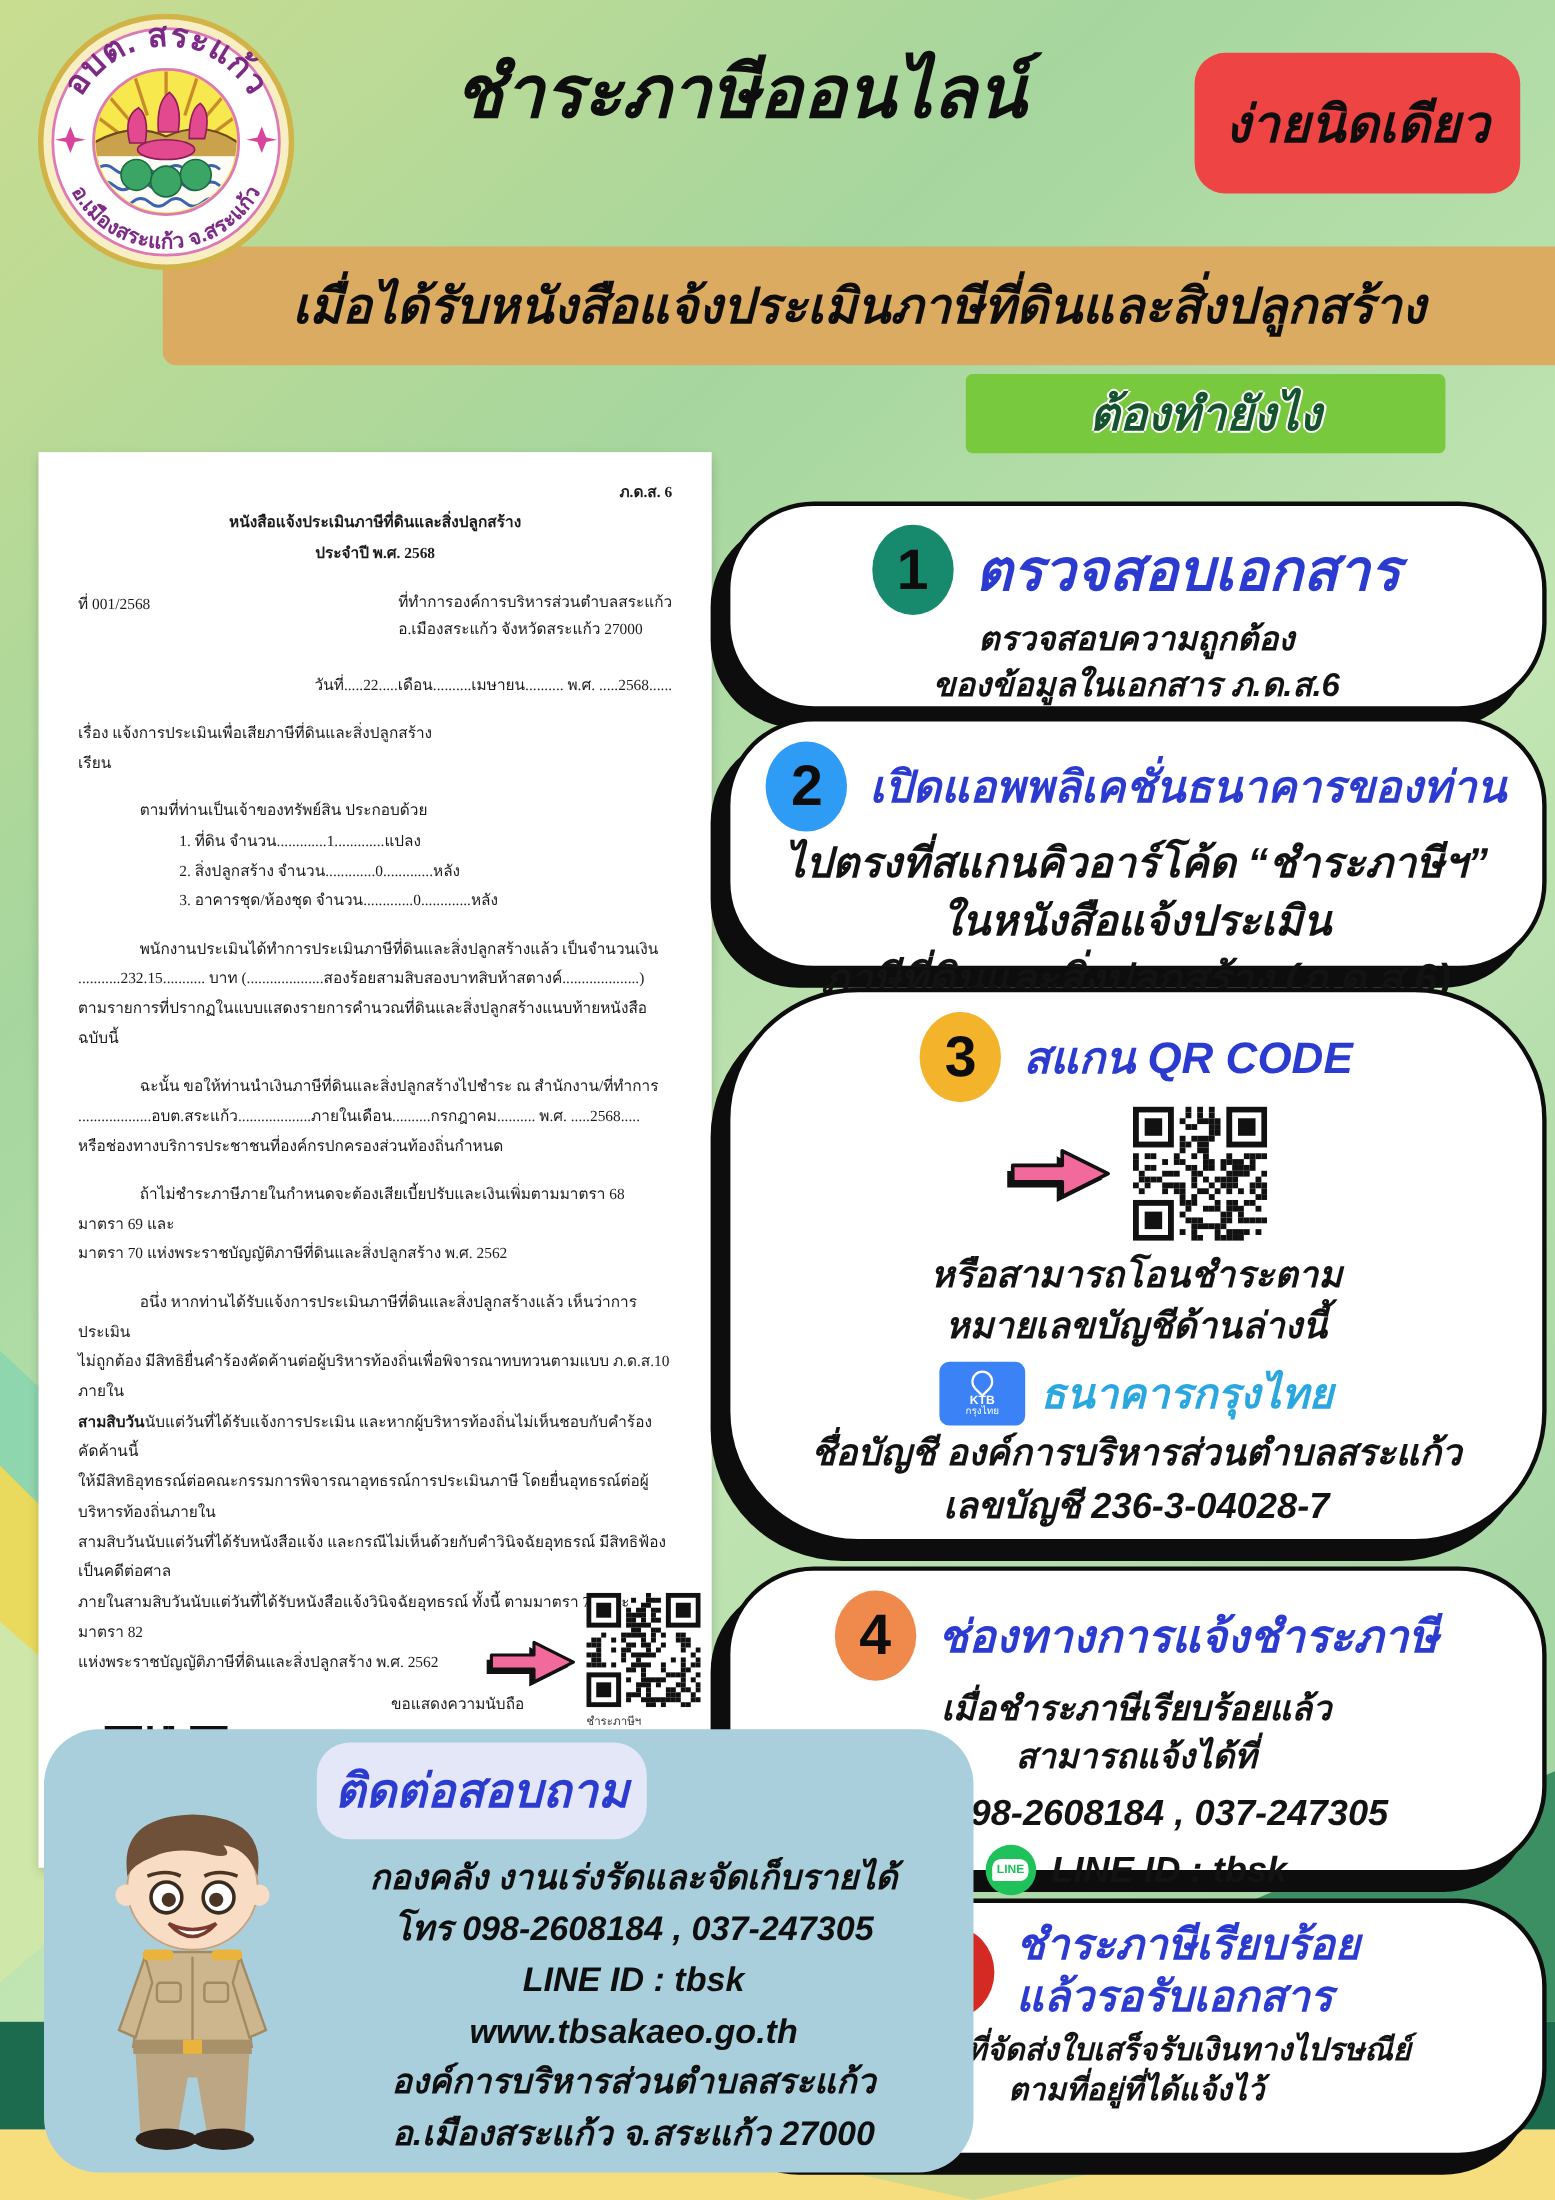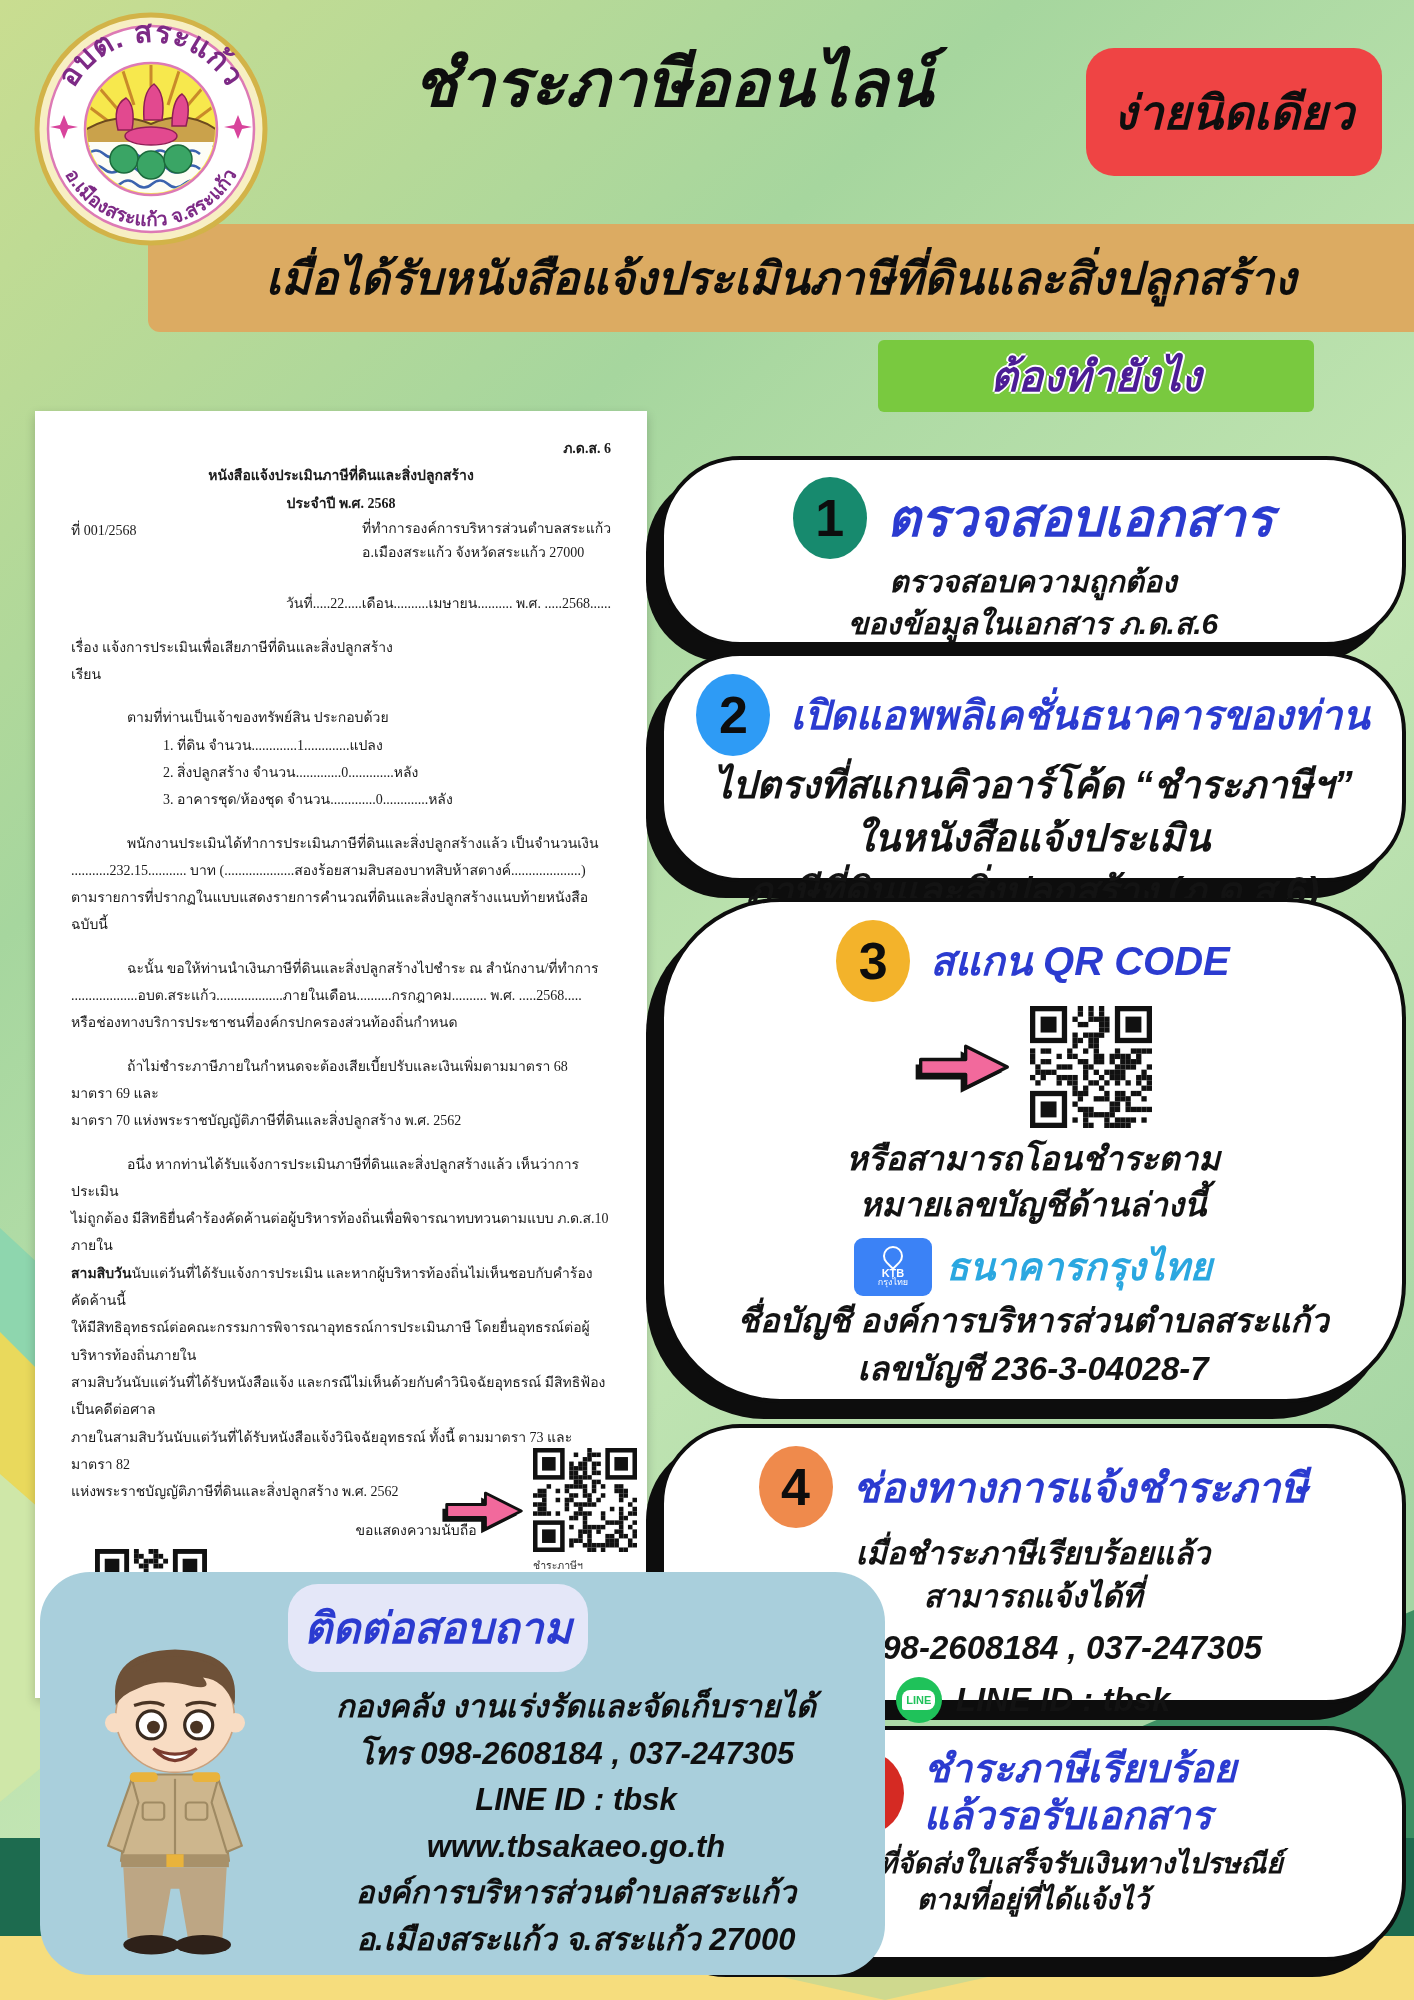--- a/index.html
+++ b/index.html
@@ -8,28 +8,28 @@
   .bg{position:absolute;left:0;top:0;width:1414px;height:2000px;z-index:0;}
   .d{font-weight:700;font-style:italic;}
   
   .logo{position:absolute;left:34px;top:12px;width:234px;height:234px;z-index:3;}
   .title{position:absolute;left:278px;top:30px;width:790px;text-align:center;font-size:66px;color:#0e0e0e;z-index:2;}
   .badge{position:absolute;left:1086px;top:48px;width:296px;height:128px;background:#ef4444;border-radius:28px;
     display:flex;align-items:center;justify-content:center;font-size:47px;color:#0e0e0e;z-index:2;}
   .band{position:absolute;left:148px;top:224px;width:1266px;height:108px;background:#dcab62;border-radius:12px 0 0 12px;
     display:flex;align-items:center;justify-content:center;font-size:45px;color:#0d0d0d;z-index:1;}
   .question{position:absolute;left:878px;top:340px;width:436px;height:72px;background:#79c93f;border-radius:6px;
-    display:flex;align-items:center;justify-content:center;font-size:42px;color:#4c1d95;z-index:1;
+    display:flex;align-items:center;justify-content:center;font-size:42px;color:#14532d;z-index:1;
     text-shadow:-2px 0 #fff,2px 0 #fff,0 -2px #fff,0 2px #fff;text-align:right;}
   
   .letter{position:absolute;left:35px;top:411px;width:612px;height:1287px;background:#fff;z-index:2;
     box-shadow:0 4px 10px rgba(0,0,0,.2);padding:24px 36px;box-sizing:border-box;
     font-family:"Liberation Serif",serif;font-size:14px;color:#1b1b1b;line-height:1.95;}
   .letter .r{text-align:right;} .letter .c{text-align:center;} .letter .b{font-weight:700;}
-  .row2{display:flex;justify-content:space-between;margin-top:0;}
+  .row2{display:flex;justify-content:space-between;margin-top:20px;}
   .row2 .off{text-align:left;line-height:1.7;}
   .dt{margin-top:26px;}
   .mt{margin-top:16px;}
   .ind1{text-indent:56px;} .ind2{padding-left:92px;}
   .closing{text-align:center;padding-left:150px;margin-top:12px;}
   .lfoot{display:flex;margin-top:4px;}
   .lqr{width:160px;text-align:center;flex:none;}
   .qr{width:112px;height:112px;margin:0 auto;}
   .cap{font-size:10.5px;line-height:1.55;color:#333;margin-top:6px;}
   .lsig{flex:1;text-align:center;line-height:1.8;padding-top:34px;}

